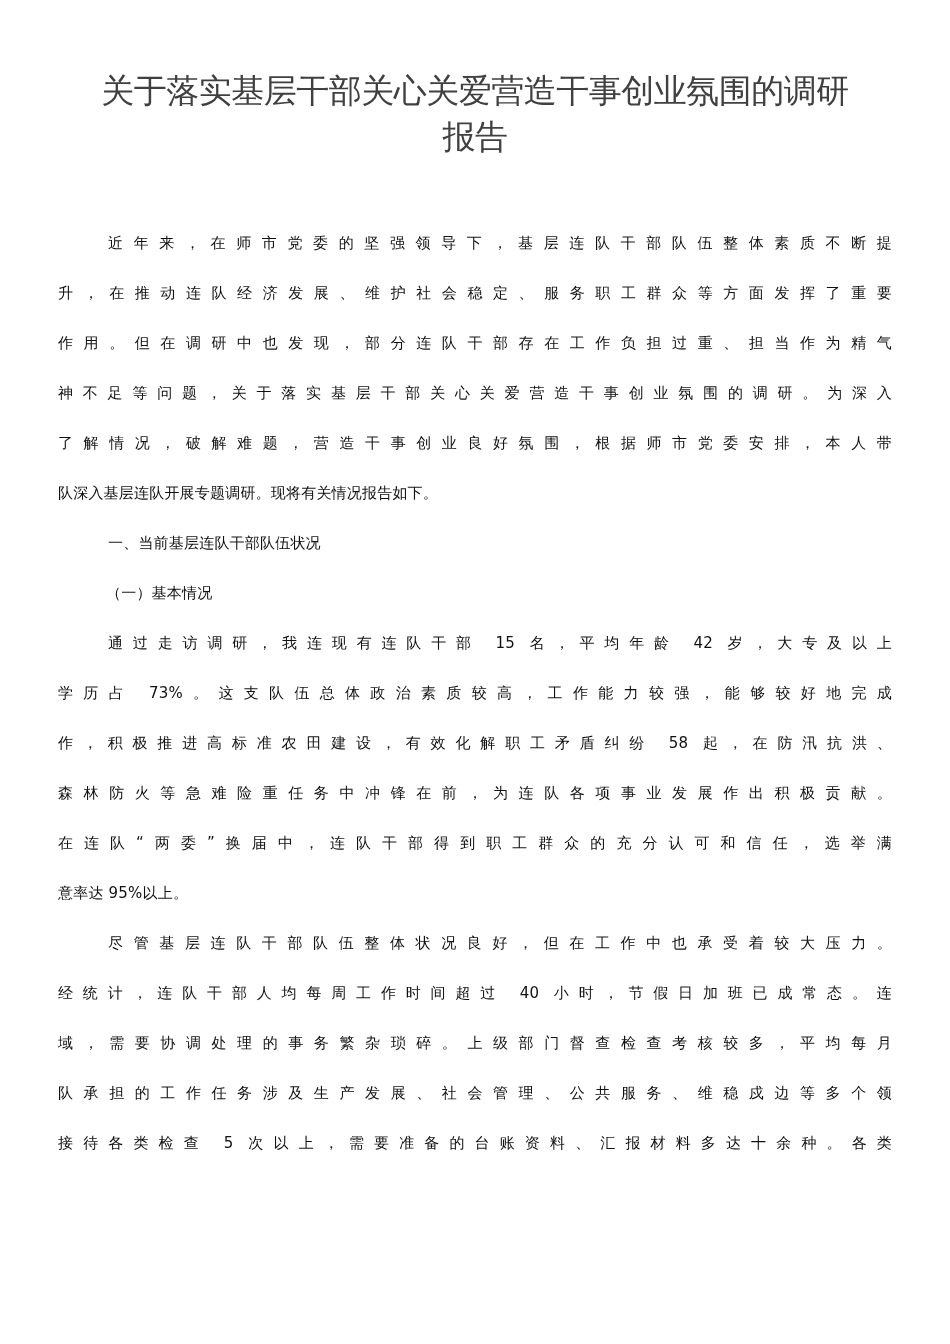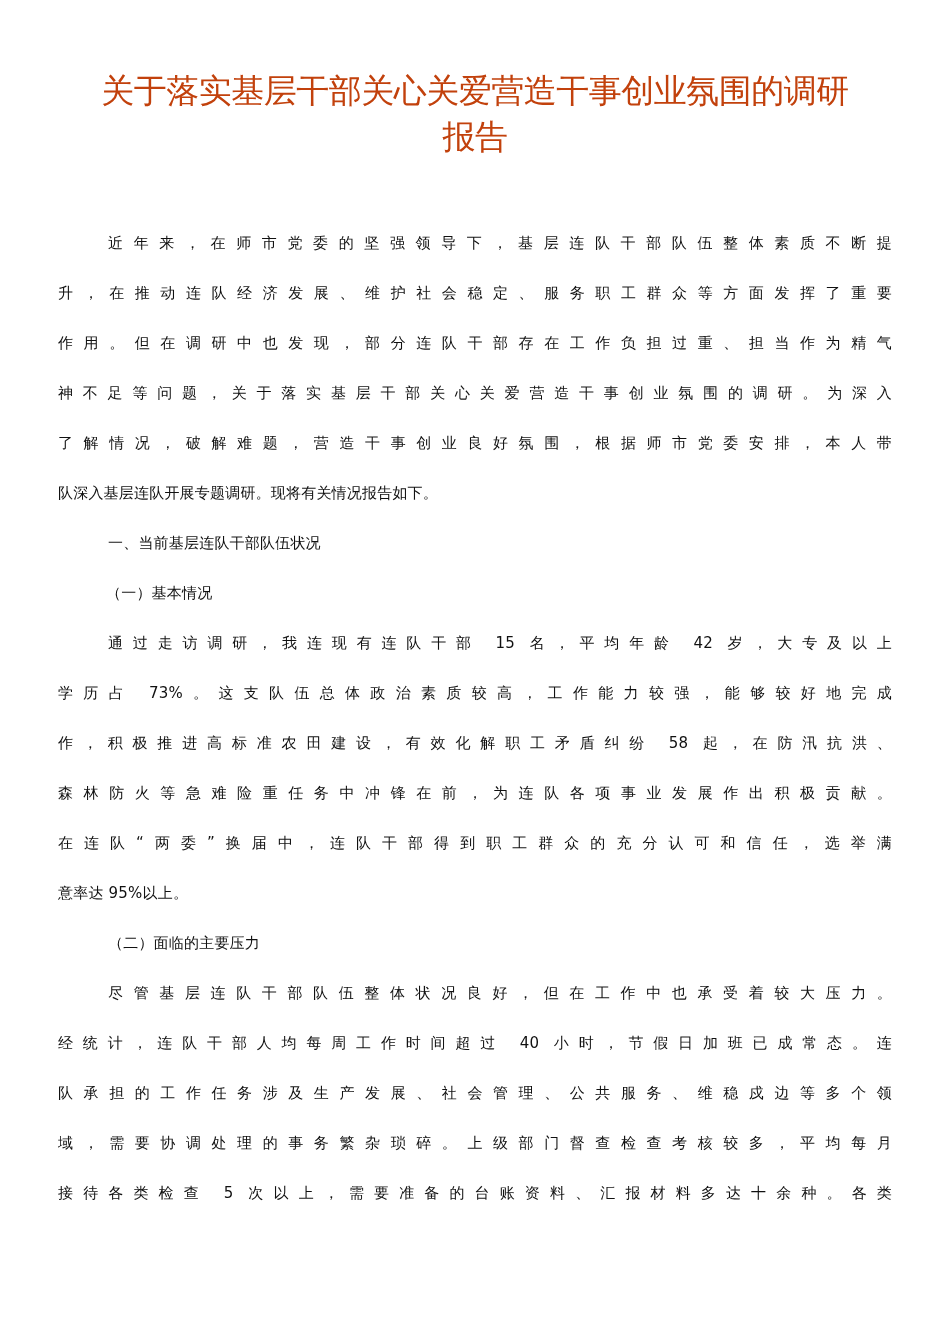--- a/index.html
+++ b/index.html
@@ -24,21 +24,21 @@
     }
     .title {
       position: absolute;
       left: 40px;
       width: 870px;
       text-align: center;
       font-size: 33px;
       line-height: 46px;
       top: 68px;
       letter-spacing: -0.5px;
-      color: #c2410c;
+      color: #404040;
     }
     .title .tline {
       display: block;
       white-space: nowrap;
     }
     .body {
       position: absolute;
       left: 58px;
       top: 218px;
       width: 834px;
@@ -92,24 +92,23 @@
 
     <div>
       <span class="line just indent">通过走访调研，我连现有连队干部 15 名，平均年龄 42 岁，大专及以上</span>
       <span class="line just">学历占 73%。这支队伍总体政治素质较高，工作能力较强，能够较好地完成</span>
       <span class="line just">作，积极推进高标准农田建设，有效化解职工矛盾纠纷 58 起，在防汛抗洪、</span>
       <span class="line just">森林防火等急难险重任务中冲锋在前，为连队各项事业发展作出积极贡献。</span>
       <span class="line just">在连队“两委”换届中，连队干部得到职工群众的充分认可和信任，选举满</span>
       <span class="line">意率达 95%以上。</span>
     </div>
 
-    <span class="line indent-sub2">（二）面临的主要压力</span>
 
     <div>
       <span class="line just indent">尽管基层连队干部队伍整体状况良好，但在工作中也承受着较大压力。</span>
       <span class="line just">经统计，连队干部人均每周工作时间超过 40 小时，节假日加班已成常态。连</span>
+      <span class="line just">域，需要协调处理的事务繁杂琐碎。上级部门督查检查考核较多，平均每月</span>
       <span class="line just">队承担的工作任务涉及生产发展、社会管理、公共服务、维稳戍边等多个领</span>
-      <span class="line just">域，需要协调处理的事务繁杂琐碎。上级部门督查检查考核较多，平均每月</span>
       <span class="line just">接待各类检查 5 次以上，需要准备的台账资料、汇报材料多达十余种。各类</span>
     </div>
 
   </div>
 </div>
 
 </body></html>

